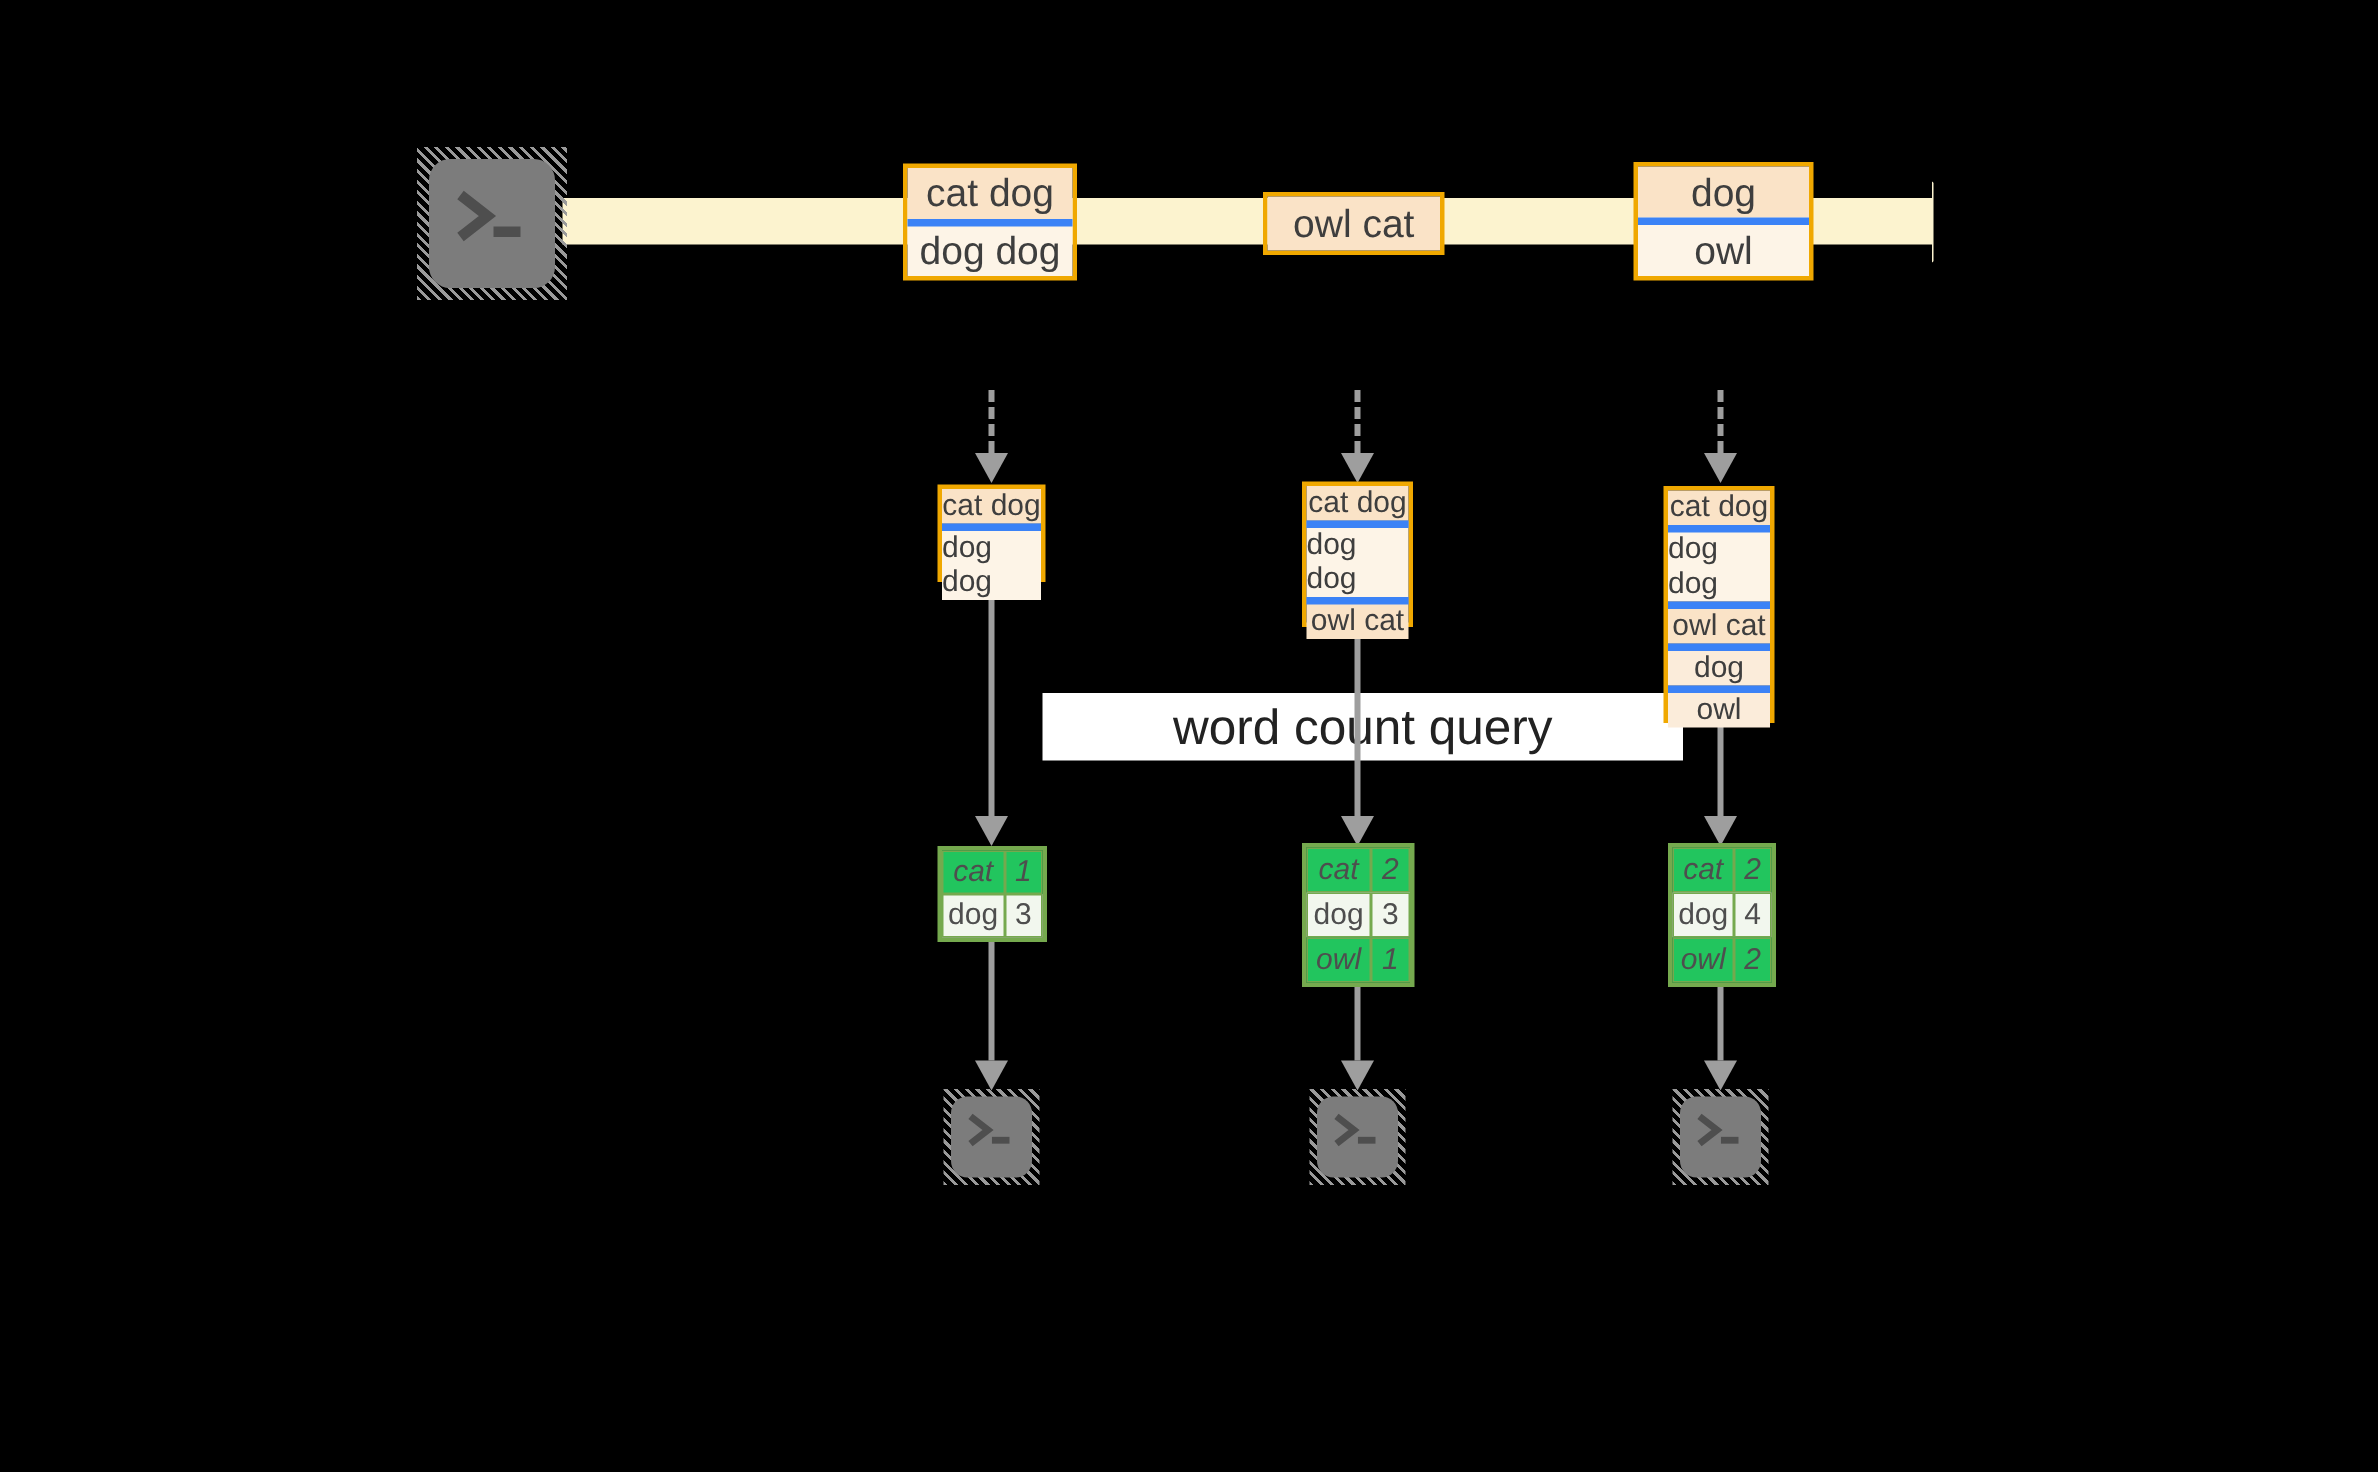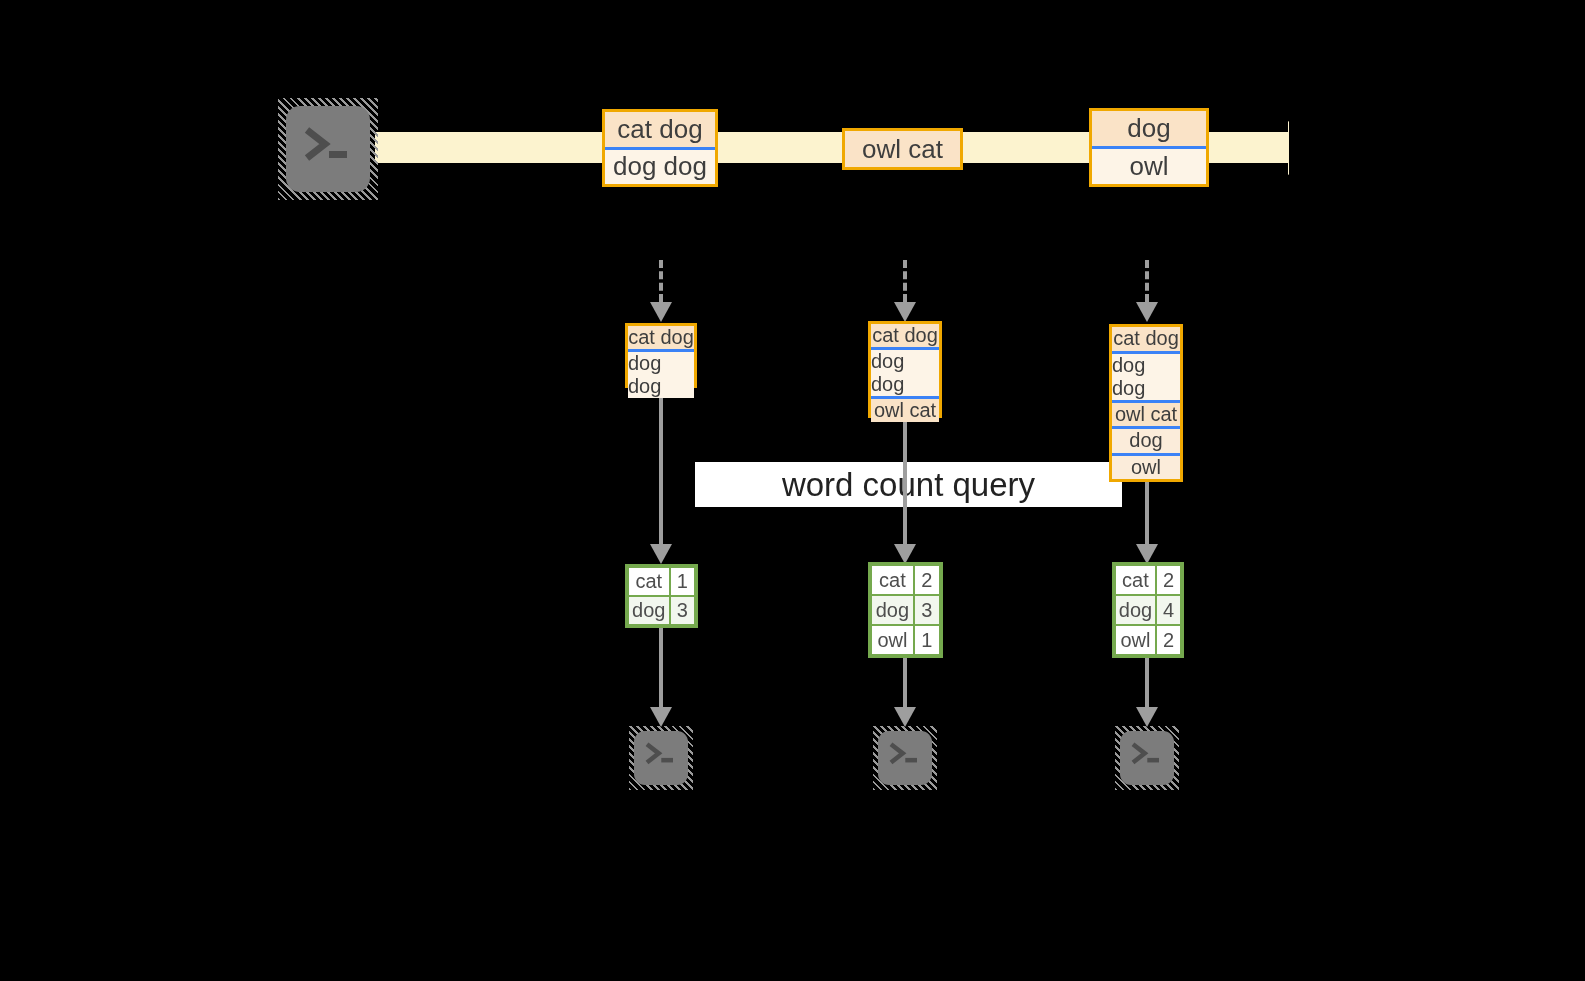--- a/index.html
+++ b/index.html
@@ -16,21 +16,21 @@
     background:repeating-linear-gradient(45deg,#9a9a9a 0 2px,rgba(0,0,0,0) 2px 5px);}
   .term-inner{position:absolute;inset:8px;background:#7C7C7C;border-radius:14px;}
   .term-big{left:278px;top:98px;width:100px;height:102px;}
   .term-small{width:64px;height:64px;}
   .term-small .term-inner{inset:5px;border-radius:11px;}
   .glyph{position:absolute;left:18%;top:22%;}
   .term-small .glyph{left:16%;top:18%;}
   
   .msg{position:absolute;border:3px solid #F0A800;box-sizing:border-box;display:flex;flex-direction:column;z-index:3;}
   .cell{flex:1;display:flex;align-items:center;justify-content:center;color:#3E3E3E;}
-  .msg .cell + .cell{border-top:3px solid #3b82f6;}
+  .msg .cell + .cell{border-top:5px solid #3b82f6;}
   .peach{background:#FAE3C7;}
   .cream{background:#FDF4E7;}
   .mid{background:#FBECDA;}
   .msg-top{font-size:26px;}
   .msg-top .cell{padding:0 4px;}
   .stack{font-size:20px;}
   #msg1{left:602px;top:109px;width:116px;height:78px;}
   #msg2{left:842px;top:128px;width:121px;height:42px;}
   #msg3{left:1089px;top:108px;width:120px;height:79px;}
   #stack1{left:625px;top:323px;width:72px;height:65px;}
@@ -41,21 +41,21 @@
   .vdash{position:absolute;width:0;border-left:4px dashed #9E9E9E;z-index:2;}
   .ahead{position:absolute;width:0;height:0;z-index:2;
     border-left:11px solid transparent;border-right:11px solid transparent;border-top:20px solid #9E9E9E;}
   
   .query-bar{position:absolute;left:695px;top:462px;width:427px;height:45px;background:#FFFFFF;z-index:2;
     display:flex;align-items:center;justify-content:center;font-size:33px;color:#222222;}
   
   .wc{position:absolute;border:3px solid #75A94E;box-sizing:border-box;display:grid;
     grid-template-columns:62% 38%;z-index:3;font-size:20px;color:#4E4E4E;}
   .wc-cell{border:1.5px solid #75A94E;display:flex;align-items:center;justify-content:center;}
-  .gdark{background:#ffffff;}
+  .gdark{background:#22c55e;font-style:italic;}
   .glight{background:#F2F7EE;}
   #wc1{left:625px;top:564px;width:73px;height:64px;grid-template-rows:repeat(2,1fr);}
   #wc2{left:868px;top:562px;width:75px;height:96px;grid-template-rows:repeat(3,1fr);}
   #wc3{left:1112px;top:562px;width:72px;height:96px;grid-template-rows:repeat(3,1fr);}
 </style>
 </head>
 <body>
 
 <div id="canvas">
 

